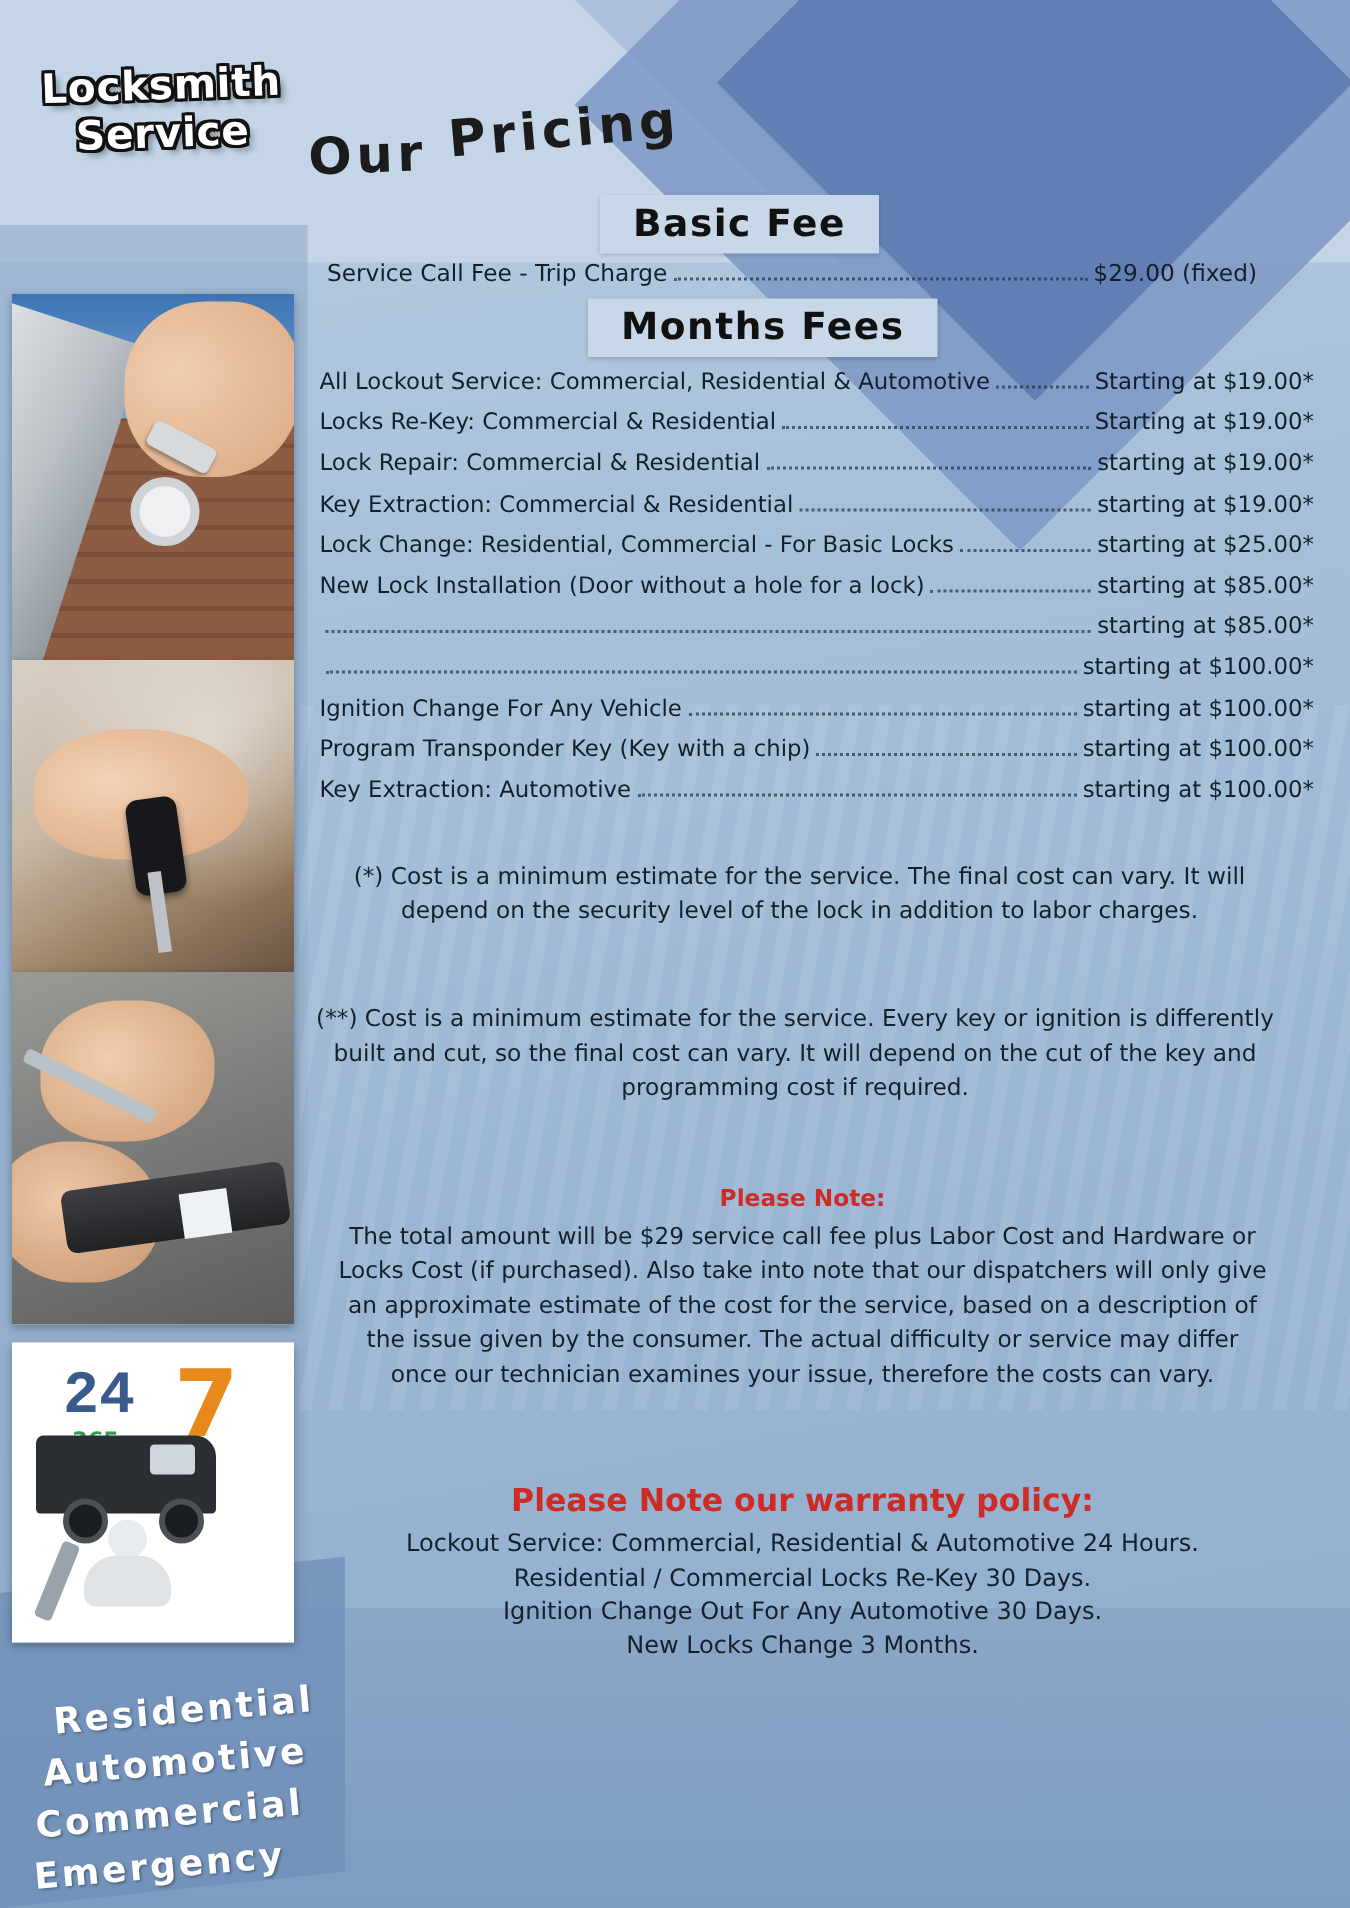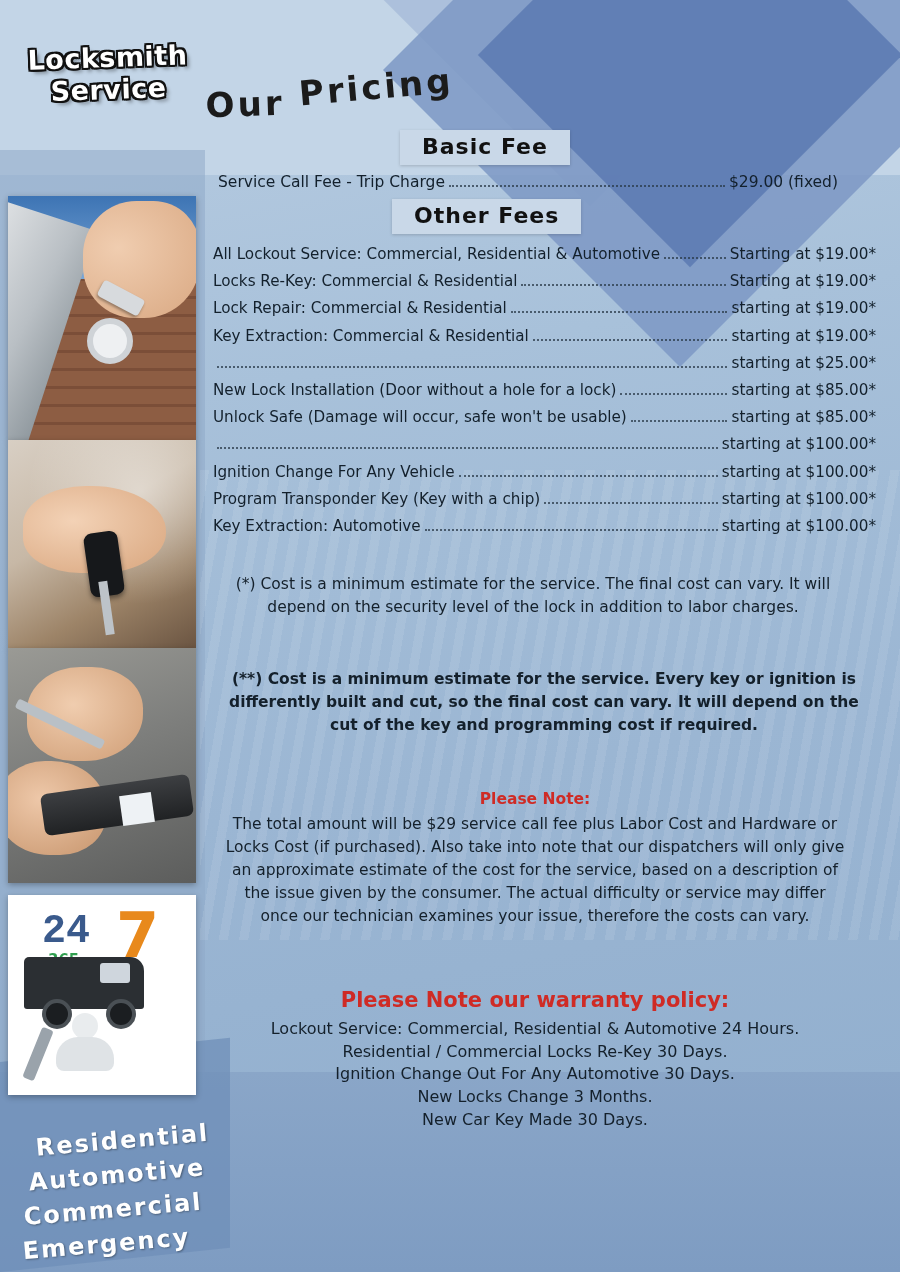--- a/index.html
+++ b/index.html
@@ -124,21 +124,21 @@
   .headline span { display:inline-block; }
   .hl-1 { transform: translateY(6px) rotate(2deg); }
   .hl-2 { transform: translateY(-2px) rotate(-1deg); }
 
   
   .section-bar {
     position: absolute;
     background: #c9d8e8;
     color: #111;
     font-weight: bold;
-    font-size: 22px;
+    font-size: 25px;
     letter-spacing: 1px;
     text-align: center;
     padding: 4px 22px 6px;
     box-shadow: 0 1px 3px rgba(0,0,0,.18);
     z-index: 6;
   }
   #basic-fee-bar { top: 130px; left: 400px; }
   #other-fees-bar { top: 199px; left: 392px; }
 
   
@@ -178,21 +178,21 @@
   
   .note-block {
     position: absolute;
     text-align: center;
     color: #14202b;
     font-size: 15.5px;
     line-height: 1.48;
     z-index: 6;
   }
   #note-star { top: 573px; left: 228px; width: 610px; }
-  #note-doublestar { top: 668px; left: 224px; width: 640px; font-weight: bold; }
+  #note-doublestar { top: 668px; left: 210px; width: 640px; }
 
   .please-note-wrap {
     position: absolute;
     top: 790px; left: 225px;
     width: 620px;
     text-align: center;
     z-index: 6;
   }
   .please-note-head {
     color: #cf2b25;
@@ -322,21 +322,21 @@
   </div>
 
   <div class="section-bar" id="basic-fee-bar">Basic Fee</div>
 
   <div class="basic-line">
     <span>Service Call Fee - Trip Charge</span>
     <span class="fee-dots"></span>
     <span class="fee-price">$29.00 (fixed)</span>
   </div>
 
-  <div class="section-bar" id="other-fees-bar">Other Fees</div>
+  <div class="section-bar" id="other-fees-bar">Months Fees</div>
 
   <div class="fee-list">
     <div class="fee-row">
       <span>All Lockout Service: Commercial, Residential &amp; Automotive</span>
       <span class="fee-dots"></span>
       <span class="fee-price">Starting at $19.00*</span>
     </div>
     <div class="fee-row">
       <span>Locks Re-Key: Commercial &amp; Residential</span>
       <span class="fee-dots"></span>
@@ -346,30 +346,30 @@
       <span>Lock Repair: Commercial &amp; Residential</span>
       <span class="fee-dots"></span>
       <span class="fee-price">starting at $19.00*</span>
     </div>
     <div class="fee-row">
       <span>Key Extraction: Commercial &amp; Residential</span>
       <span class="fee-dots"></span>
       <span class="fee-price">starting at $19.00*</span>
     </div>
     <div class="fee-row">
+      <span>Lock Change: Residential, Commercial - For Basic Locks</span>
       <span class="fee-dots"></span>
       <span class="fee-price">starting at $25.00*</span>
     </div>
     <div class="fee-row">
       <span>New Lock Installation (Door without a hole for a lock)</span>
       <span class="fee-dots"></span>
       <span class="fee-price">starting at $85.00*</span>
     </div>
     <div class="fee-row">
-      <span>Unlock Safe (Damage will occur, safe won't be usable)</span>
       <span class="fee-dots"></span>
       <span class="fee-price">starting at $85.00*</span>
     </div>
     <div class="fee-row">
       <span class="fee-dots"></span>
       <span class="fee-price">starting at $100.00*</span>
     </div>
     <div class="fee-row">
       <span>Ignition Change For Any Vehicle</span>
       <span class="fee-dots"></span>
@@ -394,21 +394,20 @@
     <div class="please-note-head">Please Note:</div>
     <div class="please-note-body">The total amount will be $29 service call fee plus Labor Cost and Hardware or Locks Cost (if purchased). Also take into note that our dispatchers will only give an approximate estimate of the cost for the service, based on a description of the issue given by the consumer. The actual difficulty or service may differ once our technician examines your issue, therefore the costs can vary.</div>
   </div>
 
   <div class="warranty-wrap">
     <div class="warranty-head">Please Note our warranty policy:</div>
     <div class="warranty-line">Lockout Service: Commercial, Residential &amp; Automotive 24 Hours.</div>
     <div class="warranty-line">Residential / Commercial Locks Re-Key 30 Days.</div>
     <div class="warranty-line">Ignition Change Out For Any Automotive 30 Days.</div>
     <div class="warranty-line">New Locks Change 3 Months.</div>
-    <div class="warranty-line">New Car Key Made 30 Days.</div>
   </div>
 
   <div class="photo" id="photo-keys">
     <div class="ph1">
       <div class="ph1-sky"></div>
       <div class="ph1-wall"></div>
       <div class="ph1-pole"></div>
       <div class="ph1-hand"></div>
       <div class="ph1-key"></div>
       <div class="ph1-key2"></div>

